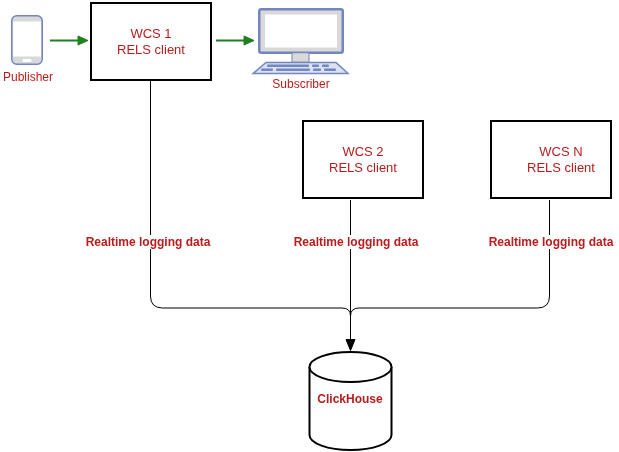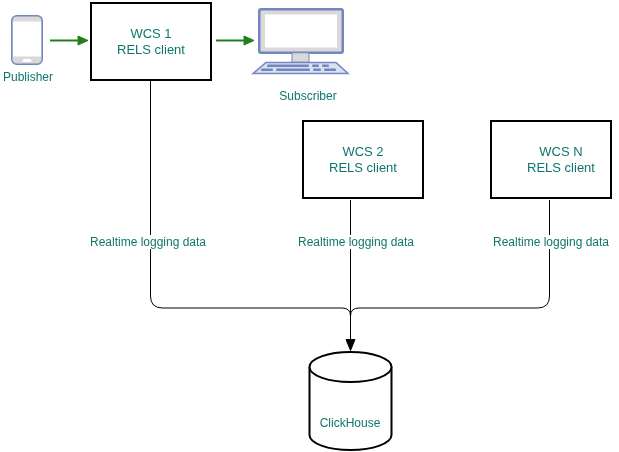--- a/index.html
+++ b/index.html
@@ -2,21 +2,21 @@
 <html><head>
 <meta charset="utf-8">
 <style>
   html, body { margin: 0; padding: 0; background: #ffffff; }
   .canvas {
     position: relative;
     width: 619px;
     height: 452px;
     background: #ffffff;
     font-family: "Liberation Sans", sans-serif;
-    color: #0f766e;
+    color: #b91c1c;
     overflow: hidden;
   }
   .canvas svg.layer {
     position: absolute;
     left: 0; top: 0;
     z-index: 1;
   }
   .node {
     position: absolute;
     box-sizing: border-box;
@@ -41,27 +41,28 @@
     font-size: 12px;
     line-height: 14px;
     white-space: nowrap;
     transform: translateX(-50%);
     text-align: center;
     z-index: 3;
   }
   .edge-lbl {
     background: #ffffff;
     padding: 0 2px;
+    font-weight: bold;
   }
   .lbl-publisher  { left: 28px;  top: 70px; }
-  .lbl-subscriber { left: 308px; top: 77px; margin-top: 12px; }
+  .lbl-subscriber { left: 301px; top: 77px; }
   .lbl-edge1 { left: 148px; top: 235px; }
   .lbl-edge2 { left: 356px; top: 235px; }
   .lbl-edge3 { left: 551px; top: 235px; }
-  .lbl-clickhouse { left: 350px; top: 416px; }
+  .lbl-clickhouse { left: 350px; top: 392px; font-weight: bold; }
 </style>
 </head>
 <body>
 
 <div class="canvas">
 
   <svg class="layer" width="619" height="452" viewBox="0 0 619 452">
 
     <g>
       <rect x="11.75" y="15.75" width="30.5" height="48.5" rx="5" fill="#d9d9d9" stroke="#7286c0" stroke-width="1.5"></rect>

